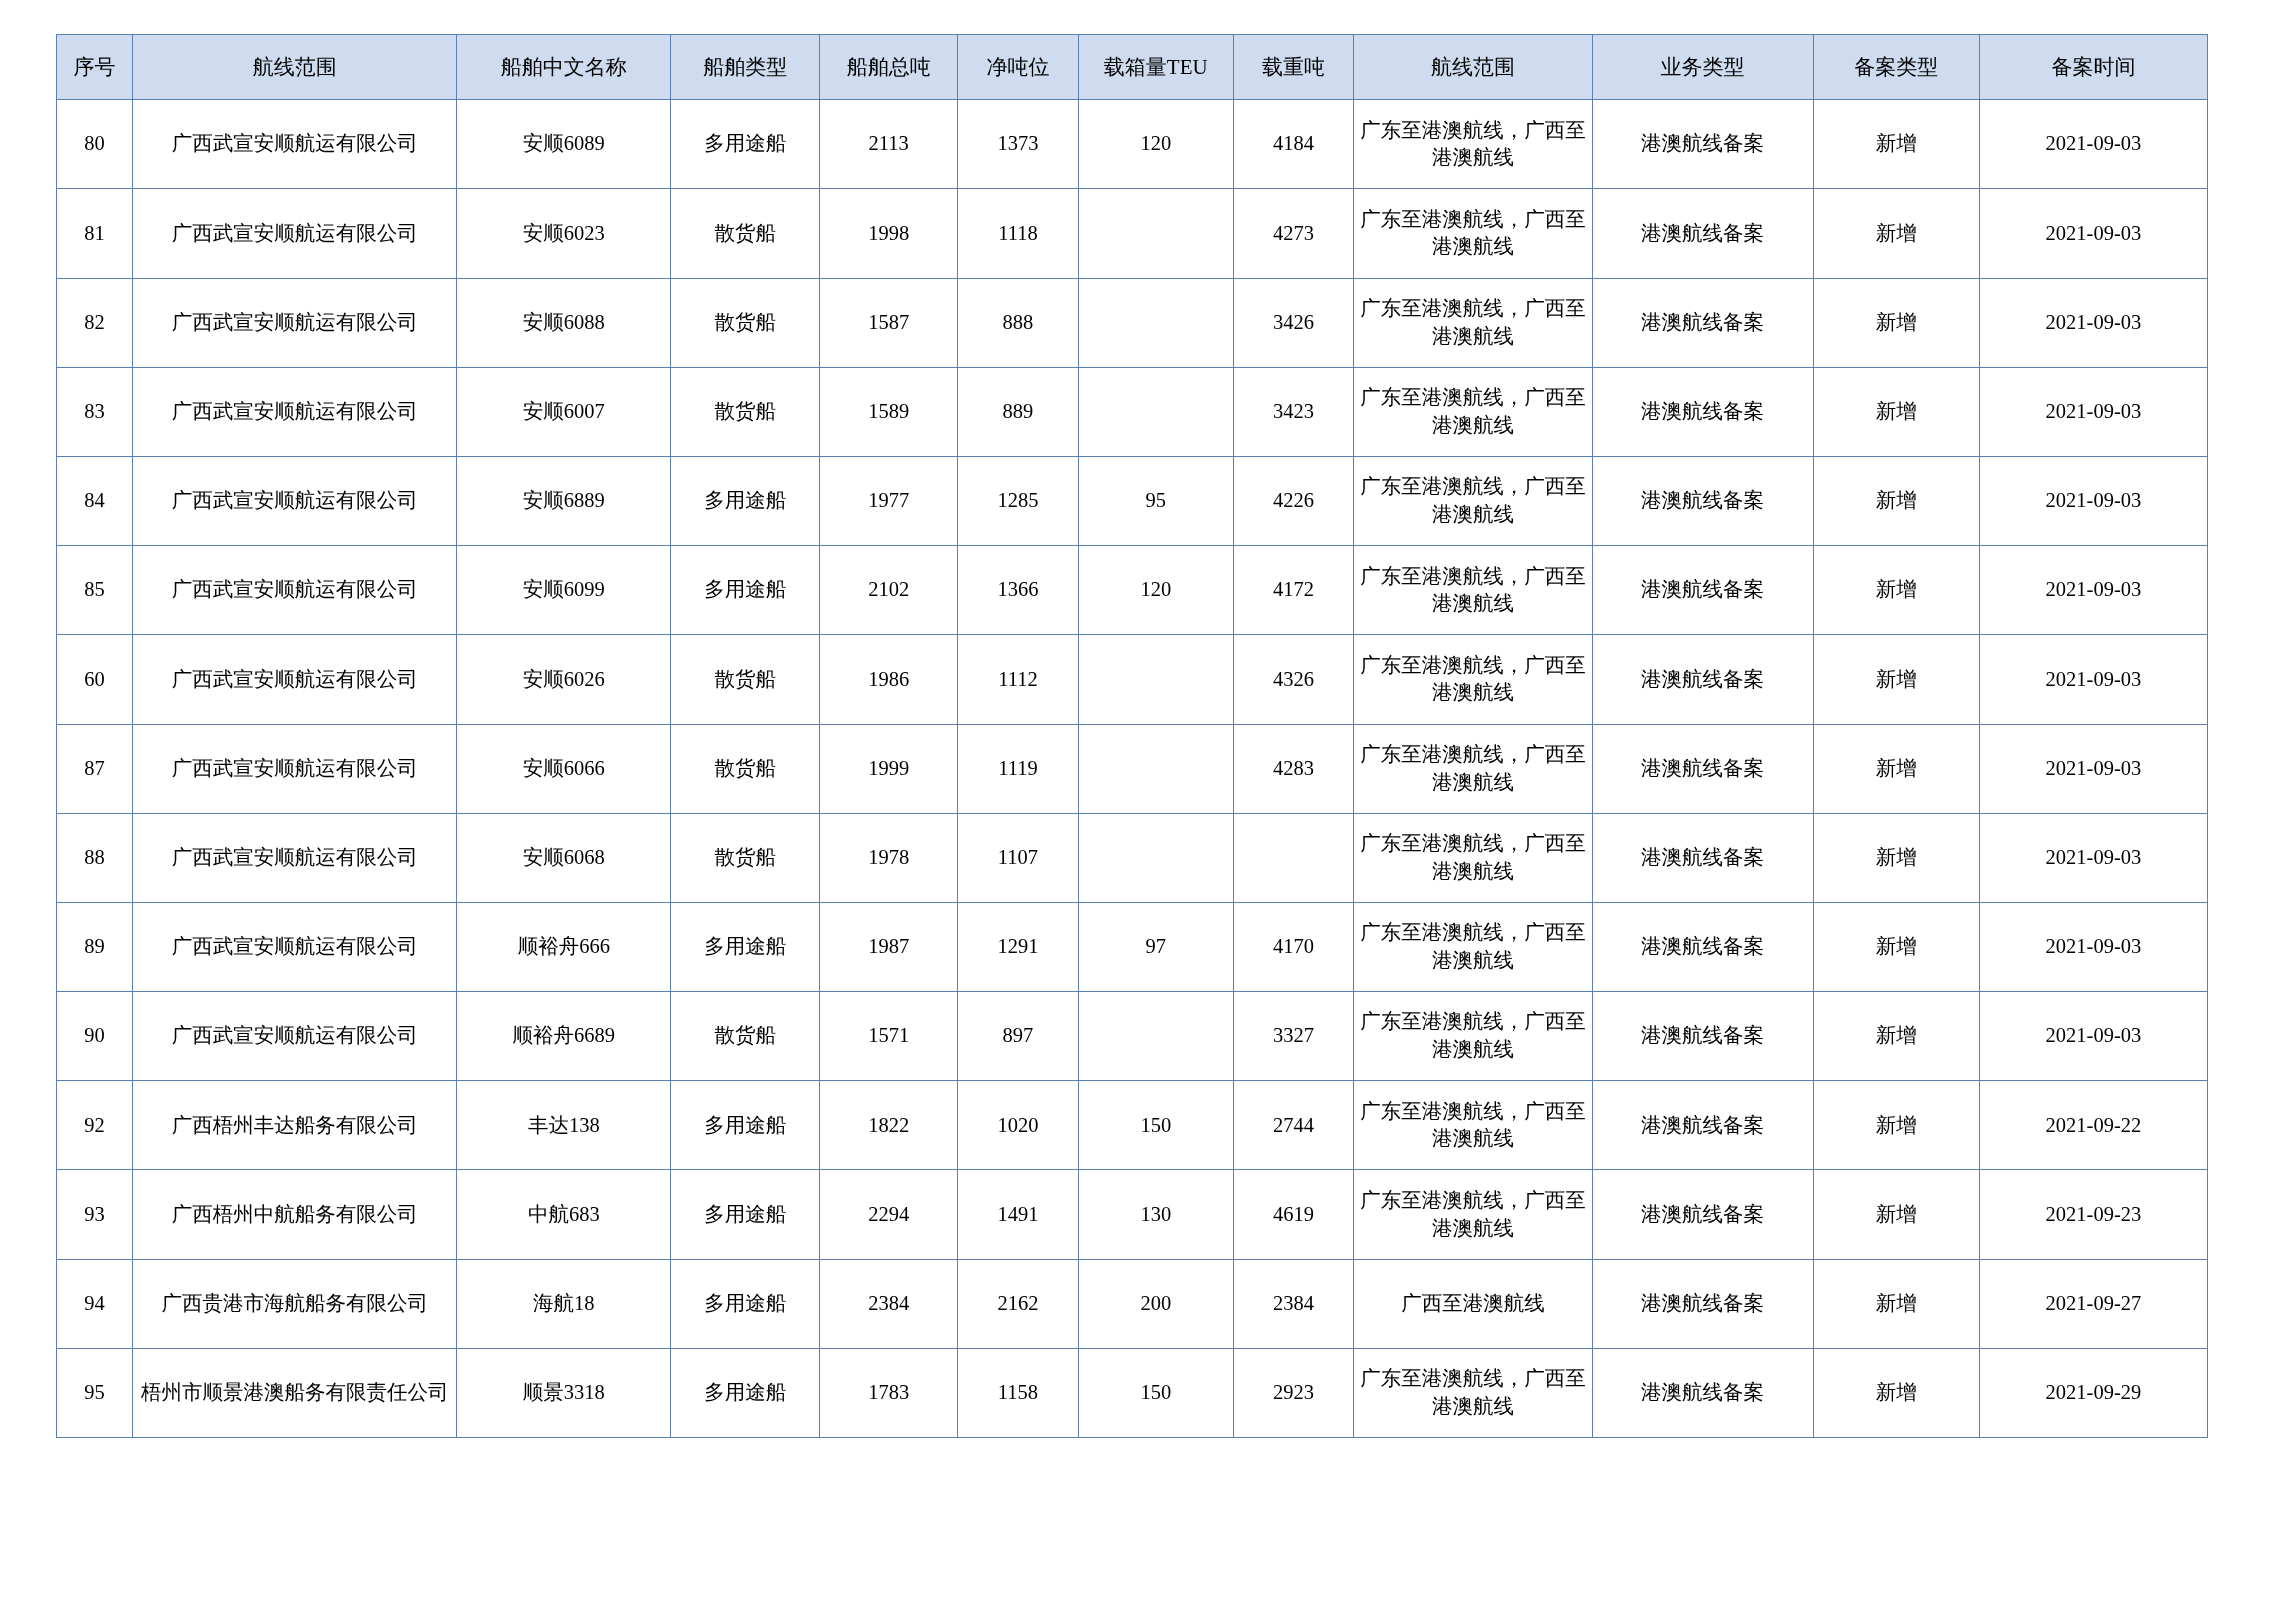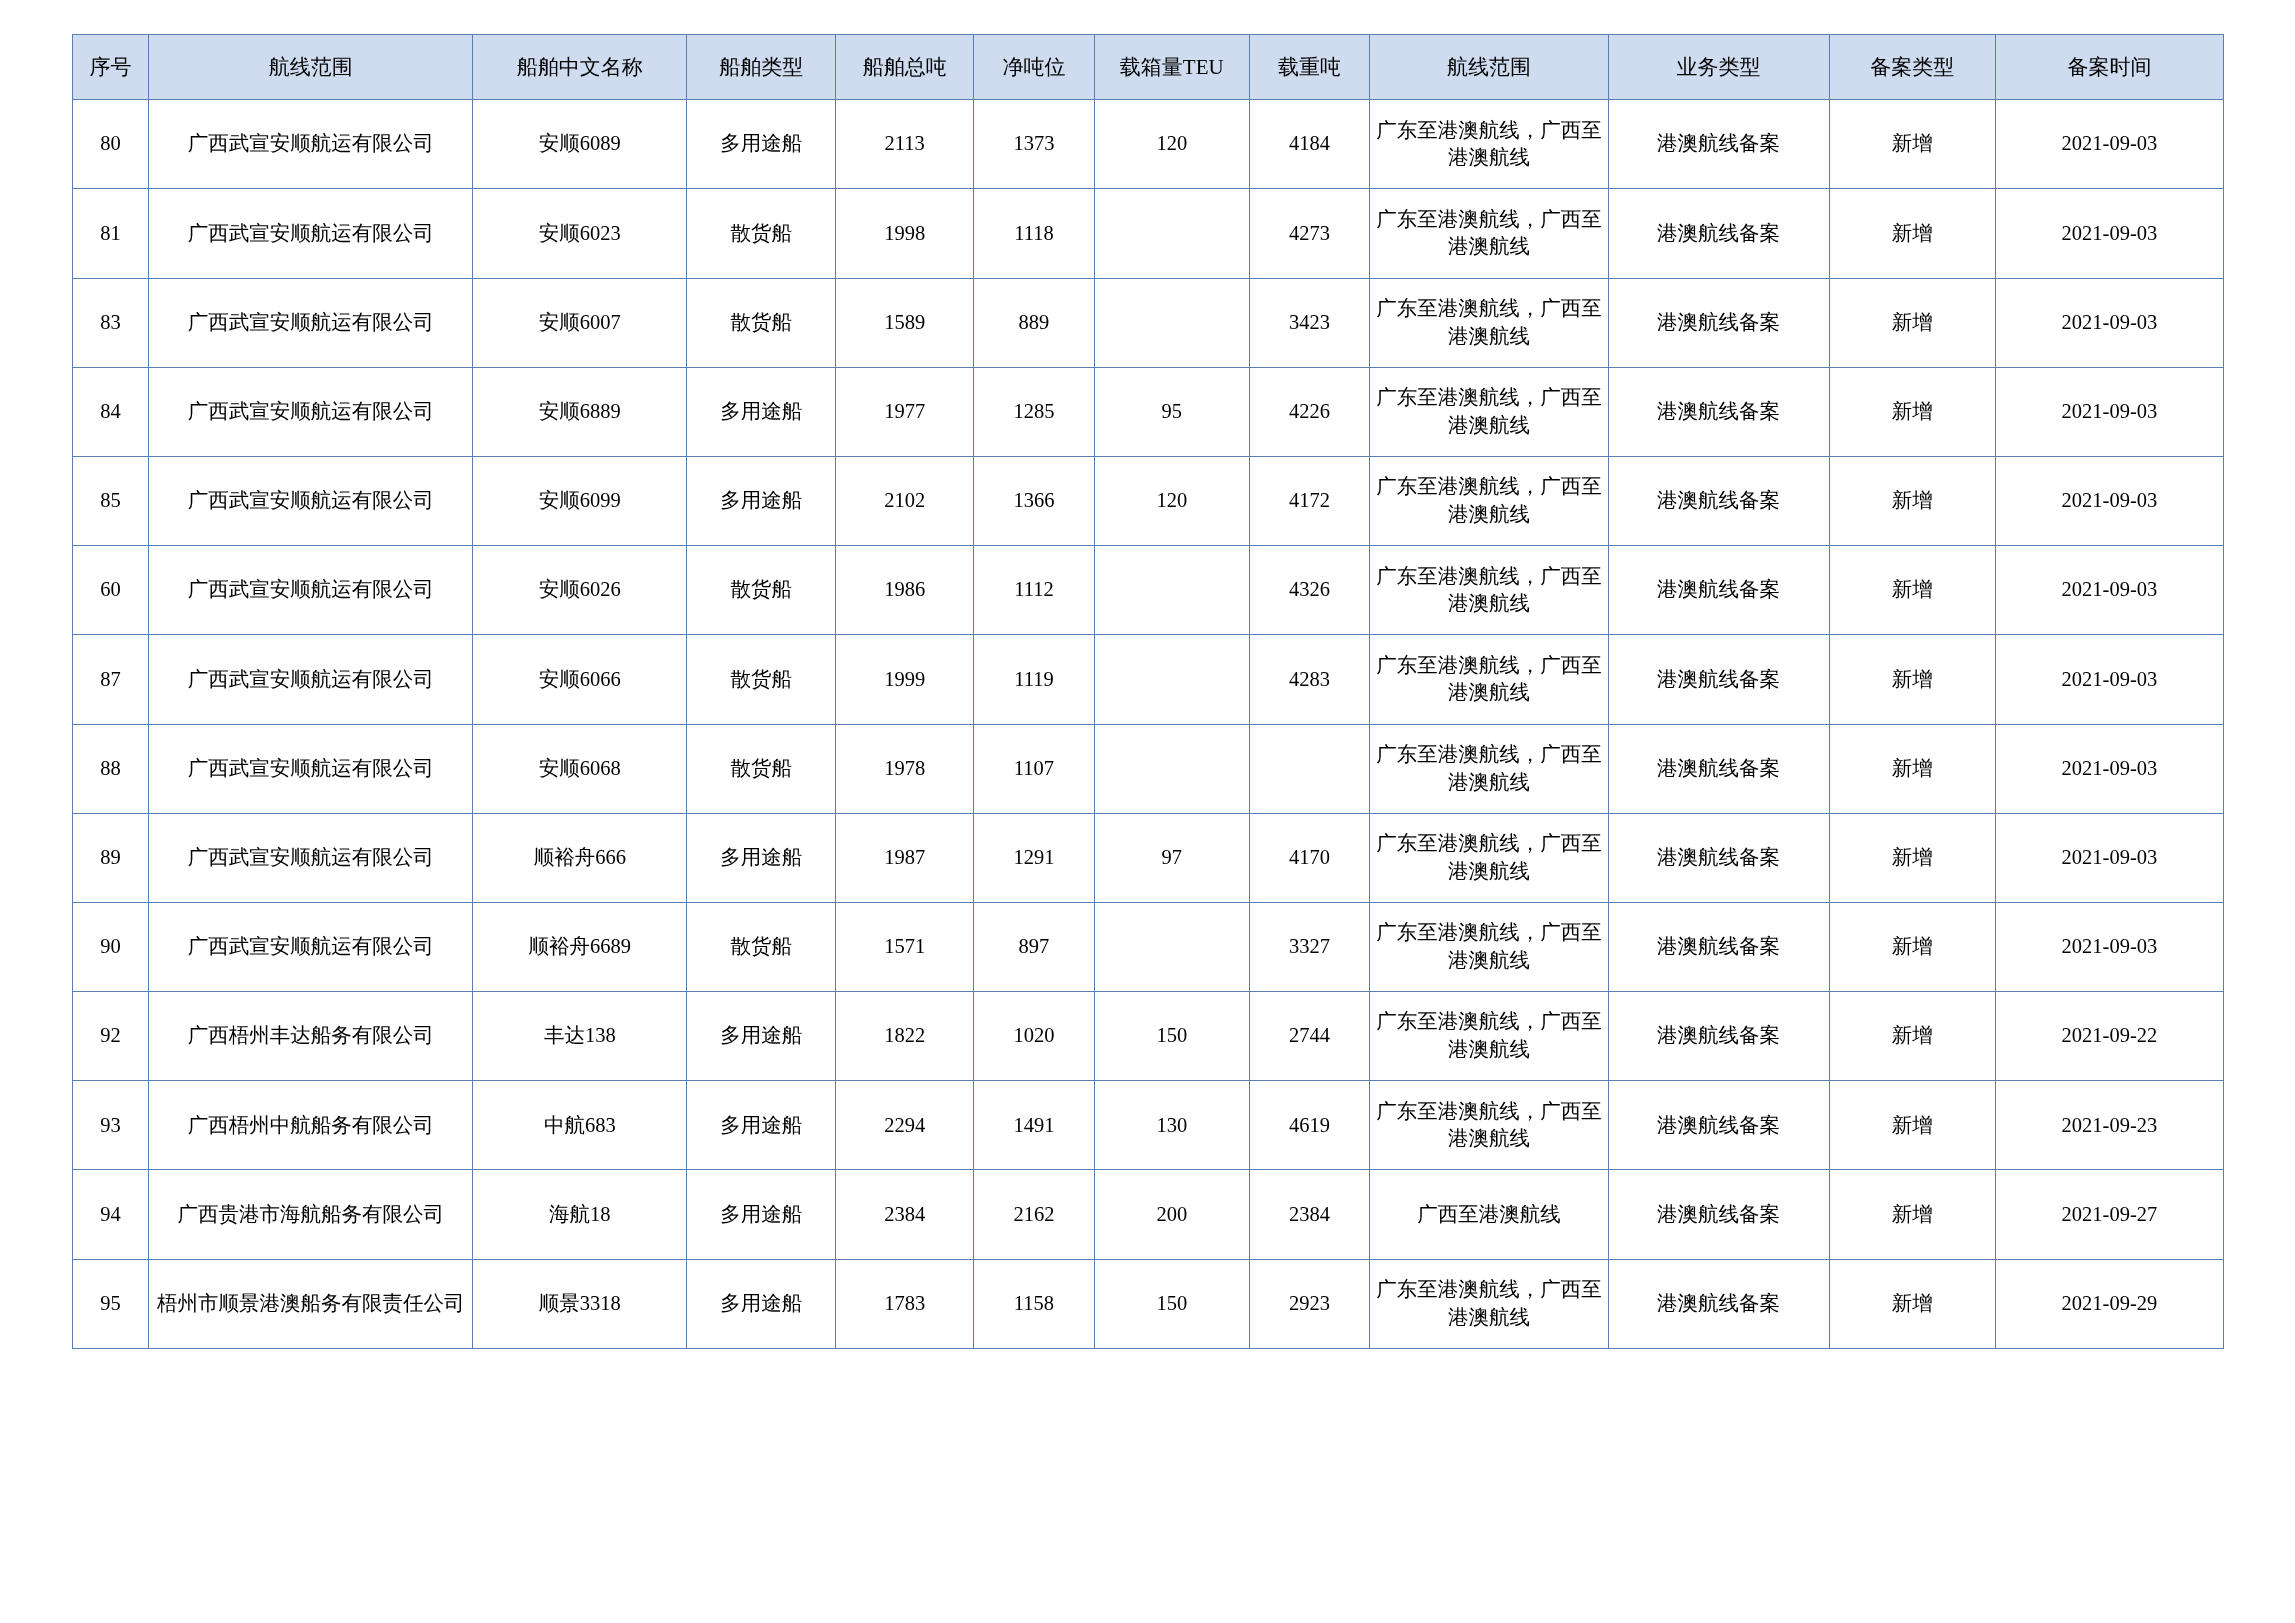--- a/index.html
+++ b/index.html
@@ -8,21 +8,21 @@
     background: #ffffff;
   }
   body {
     font-family: "Liberation Serif", "DejaVu Serif", serif;
     width: 2295px;
     height: 1623px;
     overflow: hidden;
   }
   .page {
     box-sizing: border-box;
-    padding: 34px 72px 0 72px;
+    padding: 34px 72px 0 56px;
     width: 2295px;
     height: 1623px;
   }
   table.ship-table {
     border-collapse: collapse;
     width: 2152px;
     table-layout: fixed;
   }
   table.ship-table th,
   table.ship-table td {
@@ -131,20 +131,34 @@
           <td class="num">1998</td>
           <td class="num">1118</td>
           <td class="num"></td>
           <td class="num">4273</td>
           <td class="route">广东至港澳航线，广西至港澳航线</td>
           <td>港澳航线备案</td>
           <td>新增</td>
           <td class="date">2021-09-03</td>
         </tr>
         <tr>
+          <td class="idx">82</td>
+          <td class="company">广西武宣安顺航运有限公司</td>
+          <td>安顺6088</td>
+          <td>散货船</td>
+          <td class="num">1587</td>
+          <td class="num">888</td>
+          <td class="num"></td>
+          <td class="num">3426</td>
+          <td class="route">广东至港澳航线，广西至港澳航线</td>
+          <td>港澳航线备案</td>
+          <td>新增</td>
+          <td class="date">2021-09-03</td>
+        </tr>
+        <tr>
           <td class="idx">83</td>
           <td class="company">广西武宣安顺航运有限公司</td>
           <td>安顺6007</td>
           <td>散货船</td>
           <td class="num">1589</td>
           <td class="num">889</td>
           <td class="num"></td>
           <td class="num">3423</td>
           <td class="route">广东至港澳航线，广西至港澳航线</td>
           <td>港澳航线备案</td>

